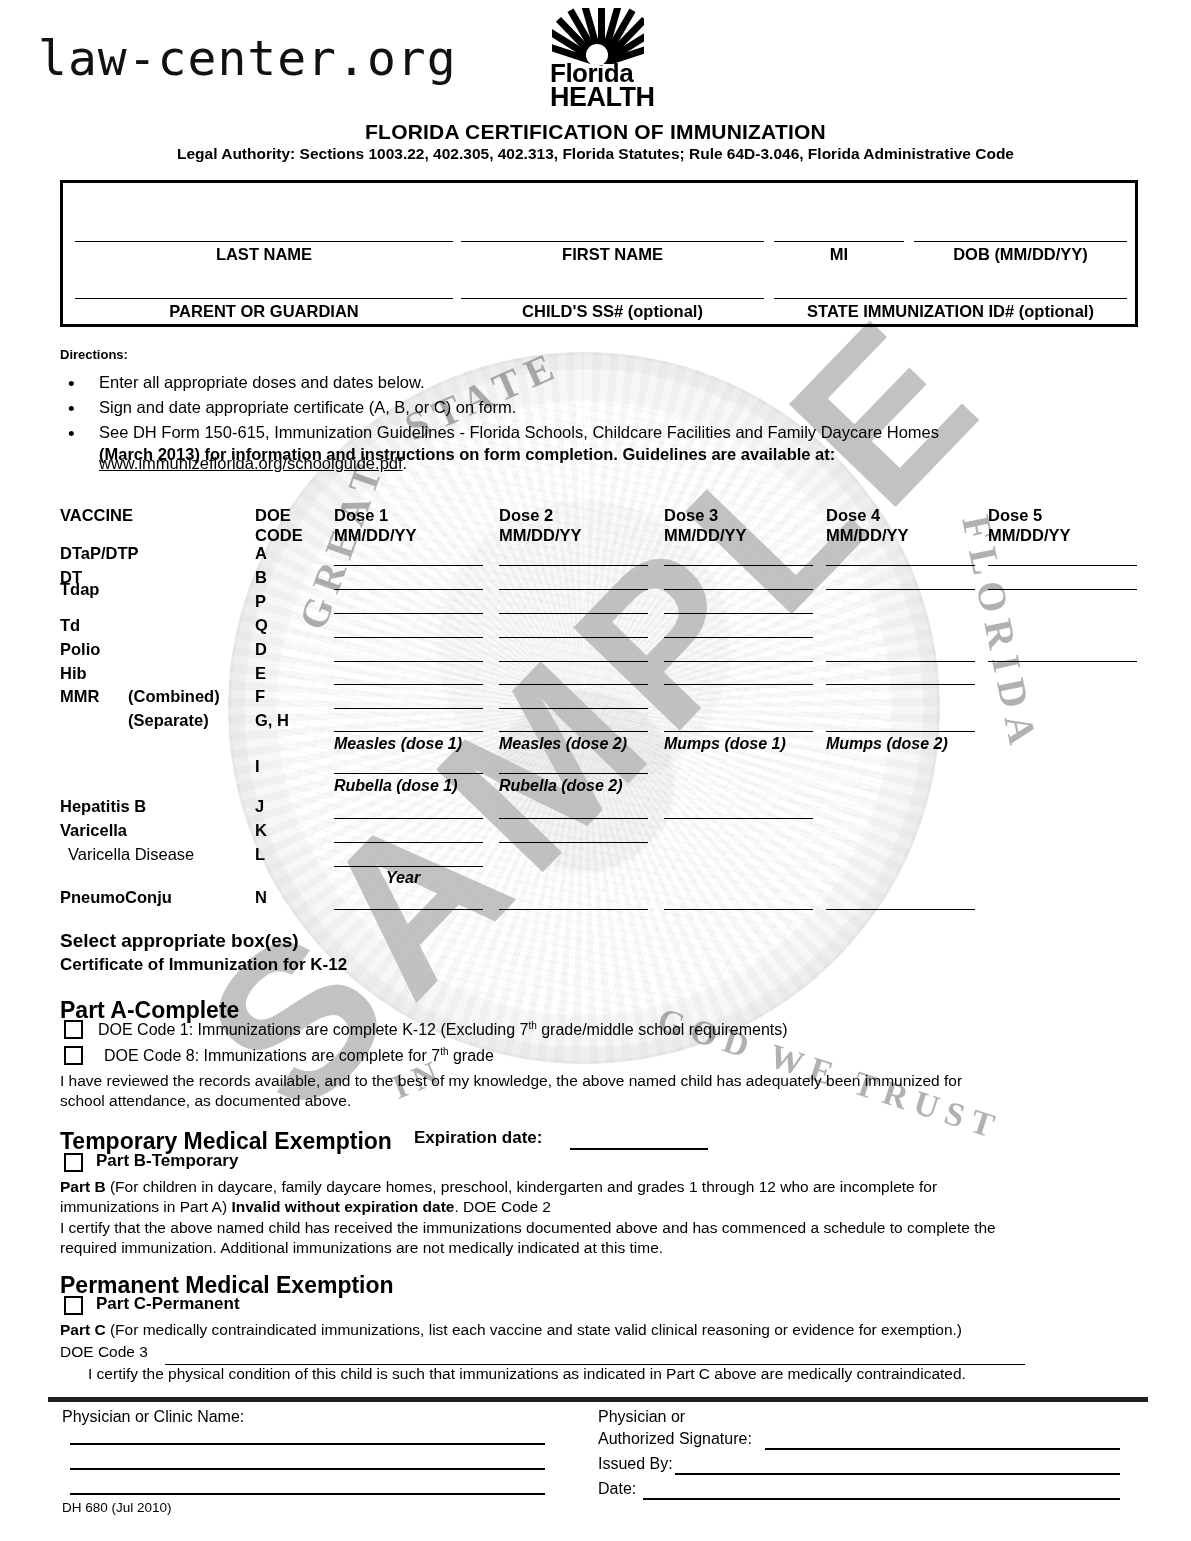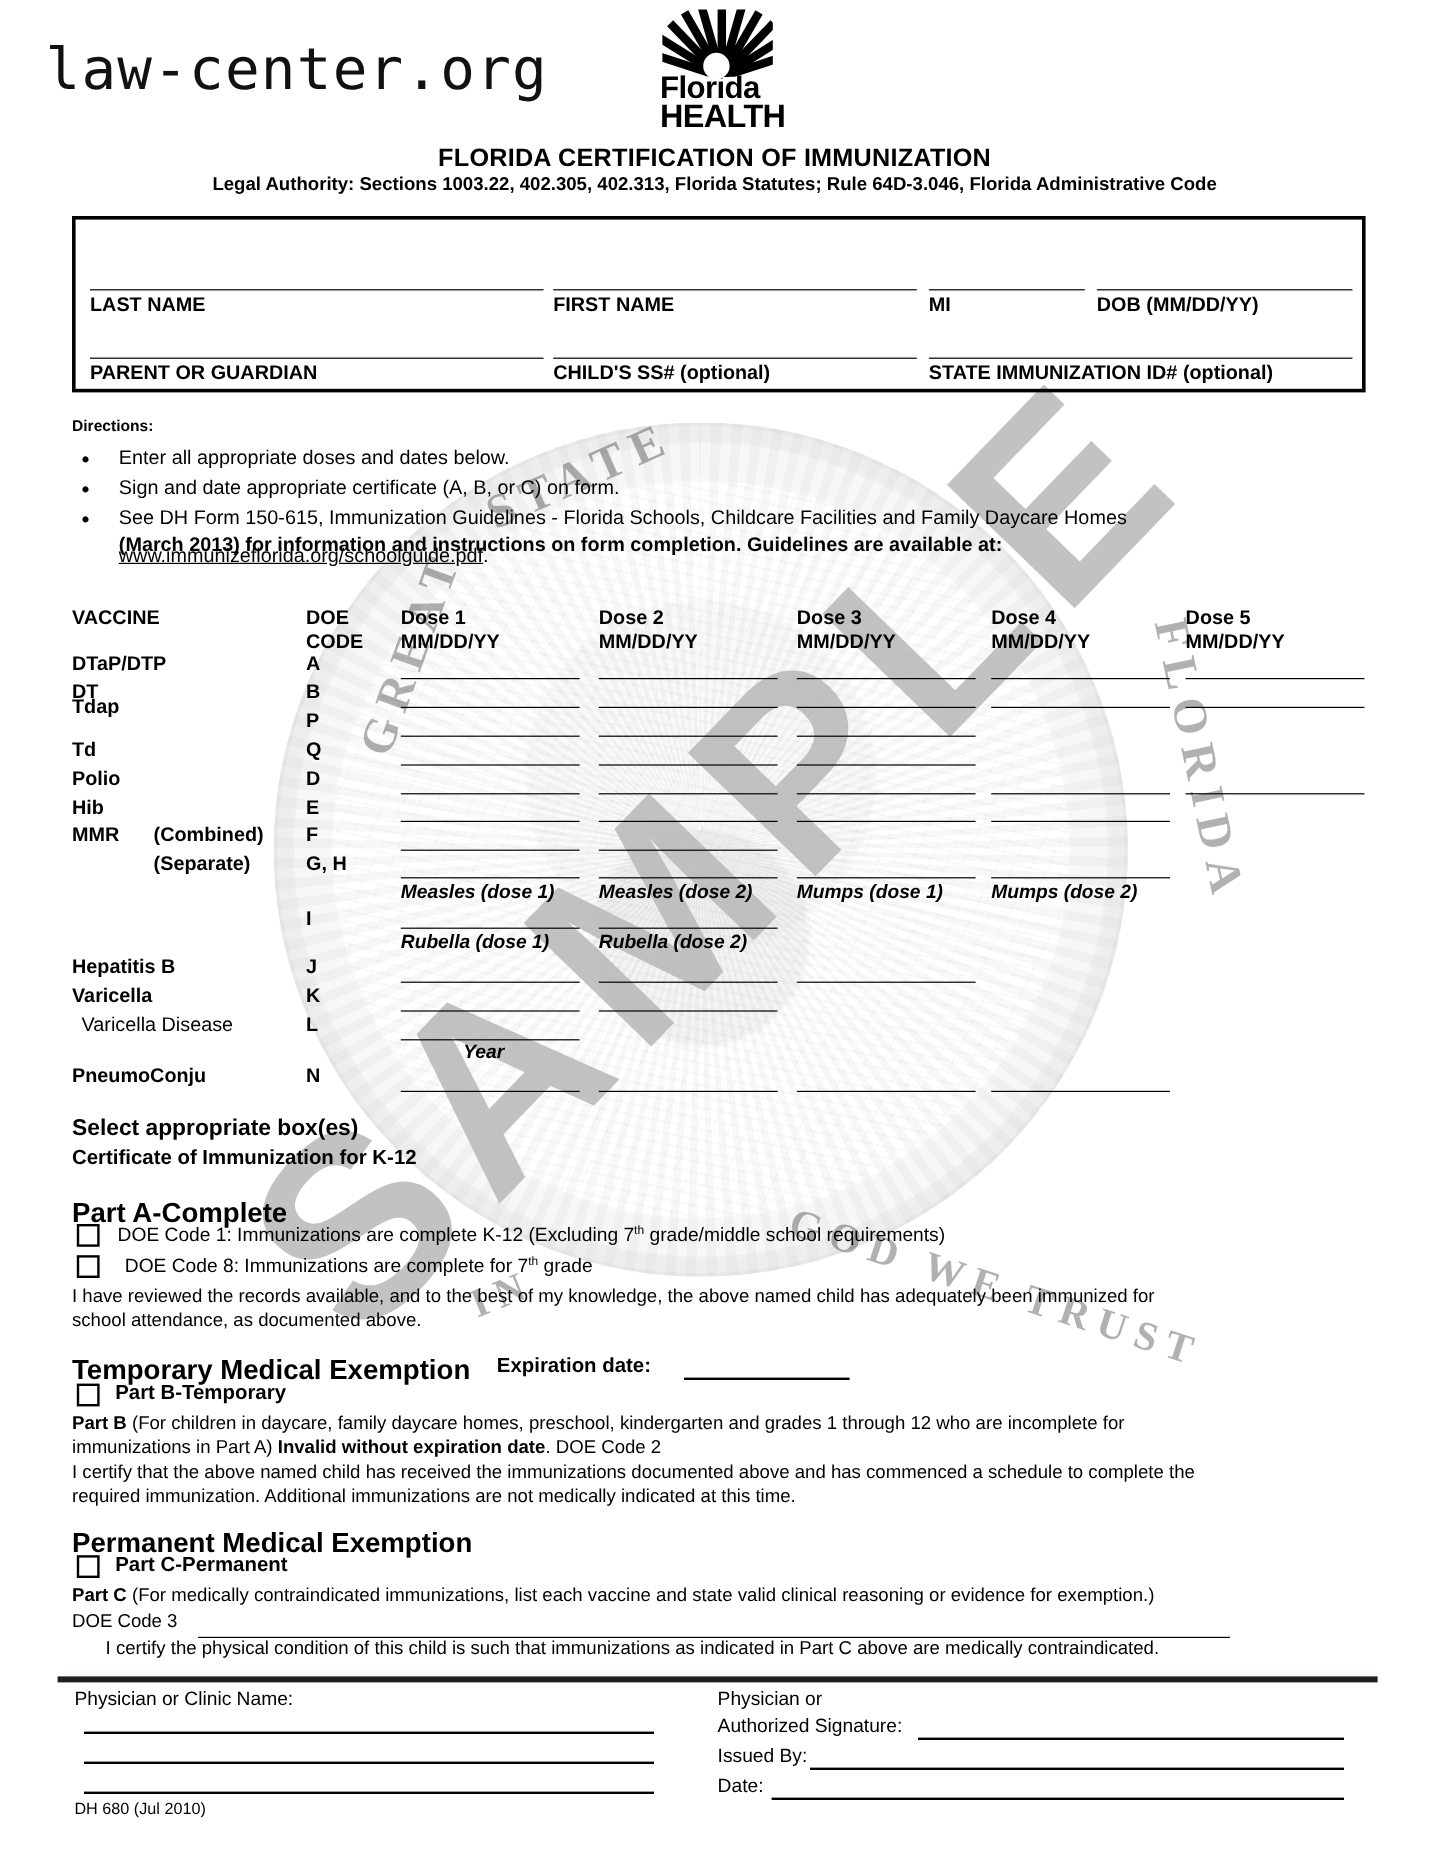--- a/index.html
+++ b/index.html
@@ -148,21 +148,21 @@
   }
 
   
   #id-box {
     position: absolute; left: 60px; top: 180px;
     width: 1078px; height: 147px;
     border: 3px solid #000;
     box-sizing: border-box;
   }
   .fill-line { position: absolute; border-bottom: 1.6px solid #000; }
-  .fld-label { position: absolute; text-align: left; font-size: 16.5px; font-weight: bold; }
+  .fld-label { position: absolute; text-align: center; font-size: 16.5px; font-weight: bold; }
 
   
   #directions-title { position: absolute; left: 60px; top: 347px; font-size: 13px; font-weight: bold; }
   .dir-bullet { position: absolute; left: 68px; font-size: 19px; line-height: 1; }
   .dir-text { position: absolute; left: 99px; font-size: 16.5px; line-height: 22px; }
   #dir-link { text-decoration: underline; }
 
   
   #vaccine-table { position: absolute; left: 0; top: 0; width: 1191px; }
   .vt-head { position: absolute; font-size: 16.5px; font-weight: bold; line-height: 20px; }

